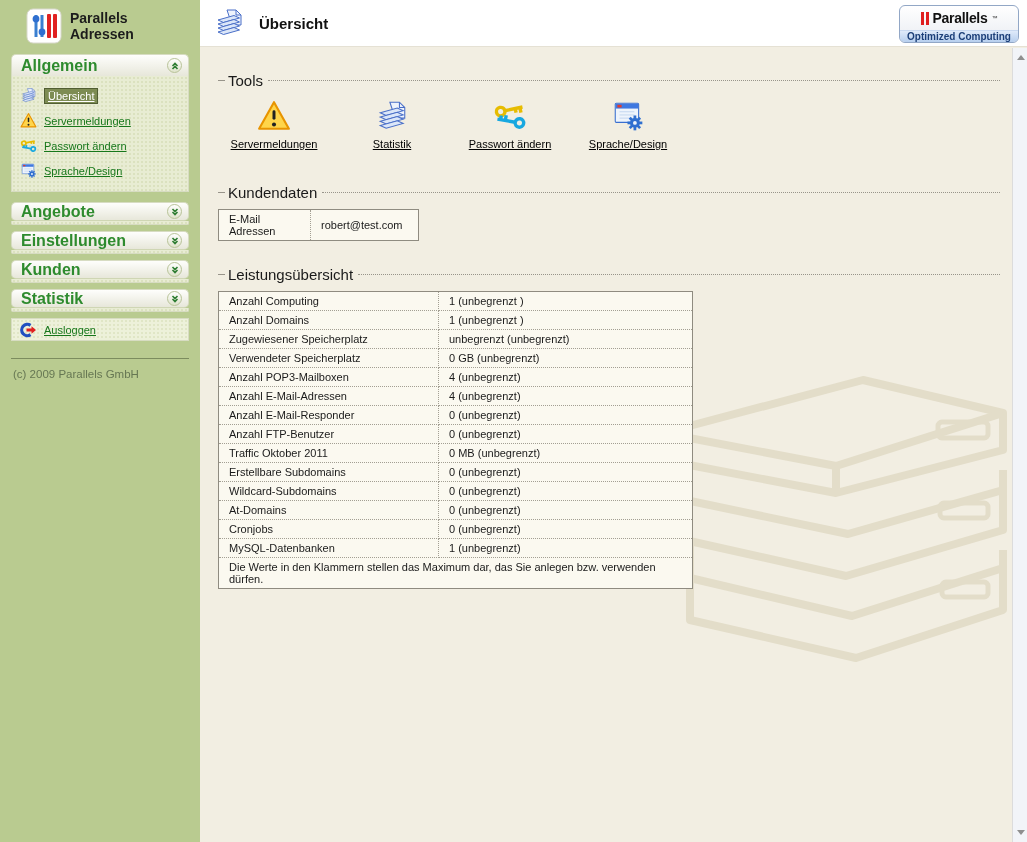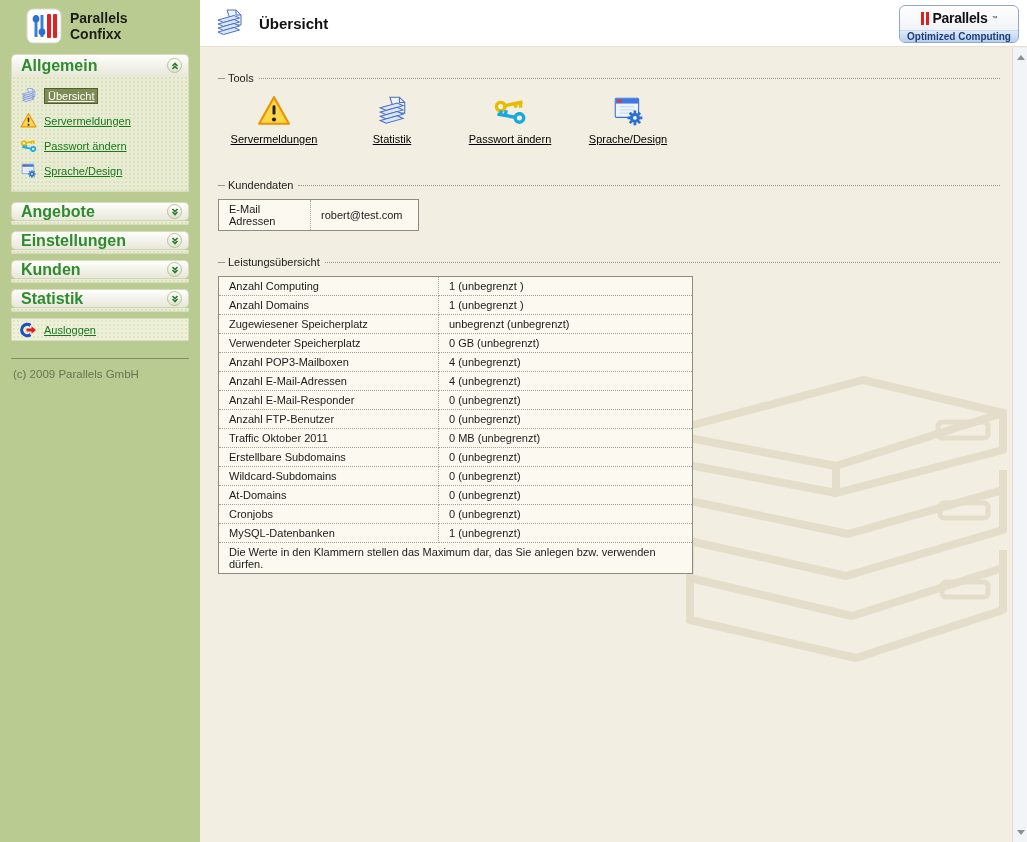--- a/index.html
+++ b/index.html
@@ -90,21 +90,21 @@
   }
   
   .content {
     position:absolute; left:200px; top:48px; width:812px; height:794px;
     background:#f2eee2; padding:0 12px 0 18px; overflow:hidden;
   }
   .watermark { position:absolute; right:4px; top:290px; z-index:0; }
   .fieldset { position:relative; z-index:1; }
   .legend-row { display:flex; align-items:center; }
   .legend-row::before { content:""; width:7px; border-top:1px solid #98948a; }
-  .legend-row .legend-text { padding:0 5px 0 3px; font-size:11px; color:#1a1a1a; }
+  .legend-row .legend-text { padding:0 5px 0 3px; font-size:15px; color:#1a1a1a; }
   .legend-row::after { content:""; flex:1; border-top:1px dotted #98948a; }
   .tools-fs { margin-top:24px; }
   .tools-row { display:flex; margin-top:10px; padding-left:8px; }
   .tool-item {
     display:flex; flex-direction:column; align-items:center;
     margin-right:22px; min-width:96px; cursor:pointer;
   }
   .tool-item .tool-label { margin-top:5px; color:#000; text-decoration:underline; }
   .customer-fs { margin-top:34px; }
   .services-fs { margin-top:25px; }
@@ -208,21 +208,21 @@
 
 <div class="sidebar">
   <div class="side-logo">
     <span>
       <svg width="36" height="36" viewBox="0 0 36 36">
           <use href="#ic-confixx"></use>
         </svg>
     </span>
     <div class="logo-text">
       <div>Parallels</div>
-      <div>Confixx</div>
+      <div>Adressen</div>
     </div>
   </div>
 
   <div class="panel open">
     <div class="panel-header">
       <span class="panel-title">Allgemein</span>
       <span class="chev-btn">
         <svg width="10" height="10" viewBox="0 0 10 10">
             <use href="#ic-chev-up"></use>
           </svg>

